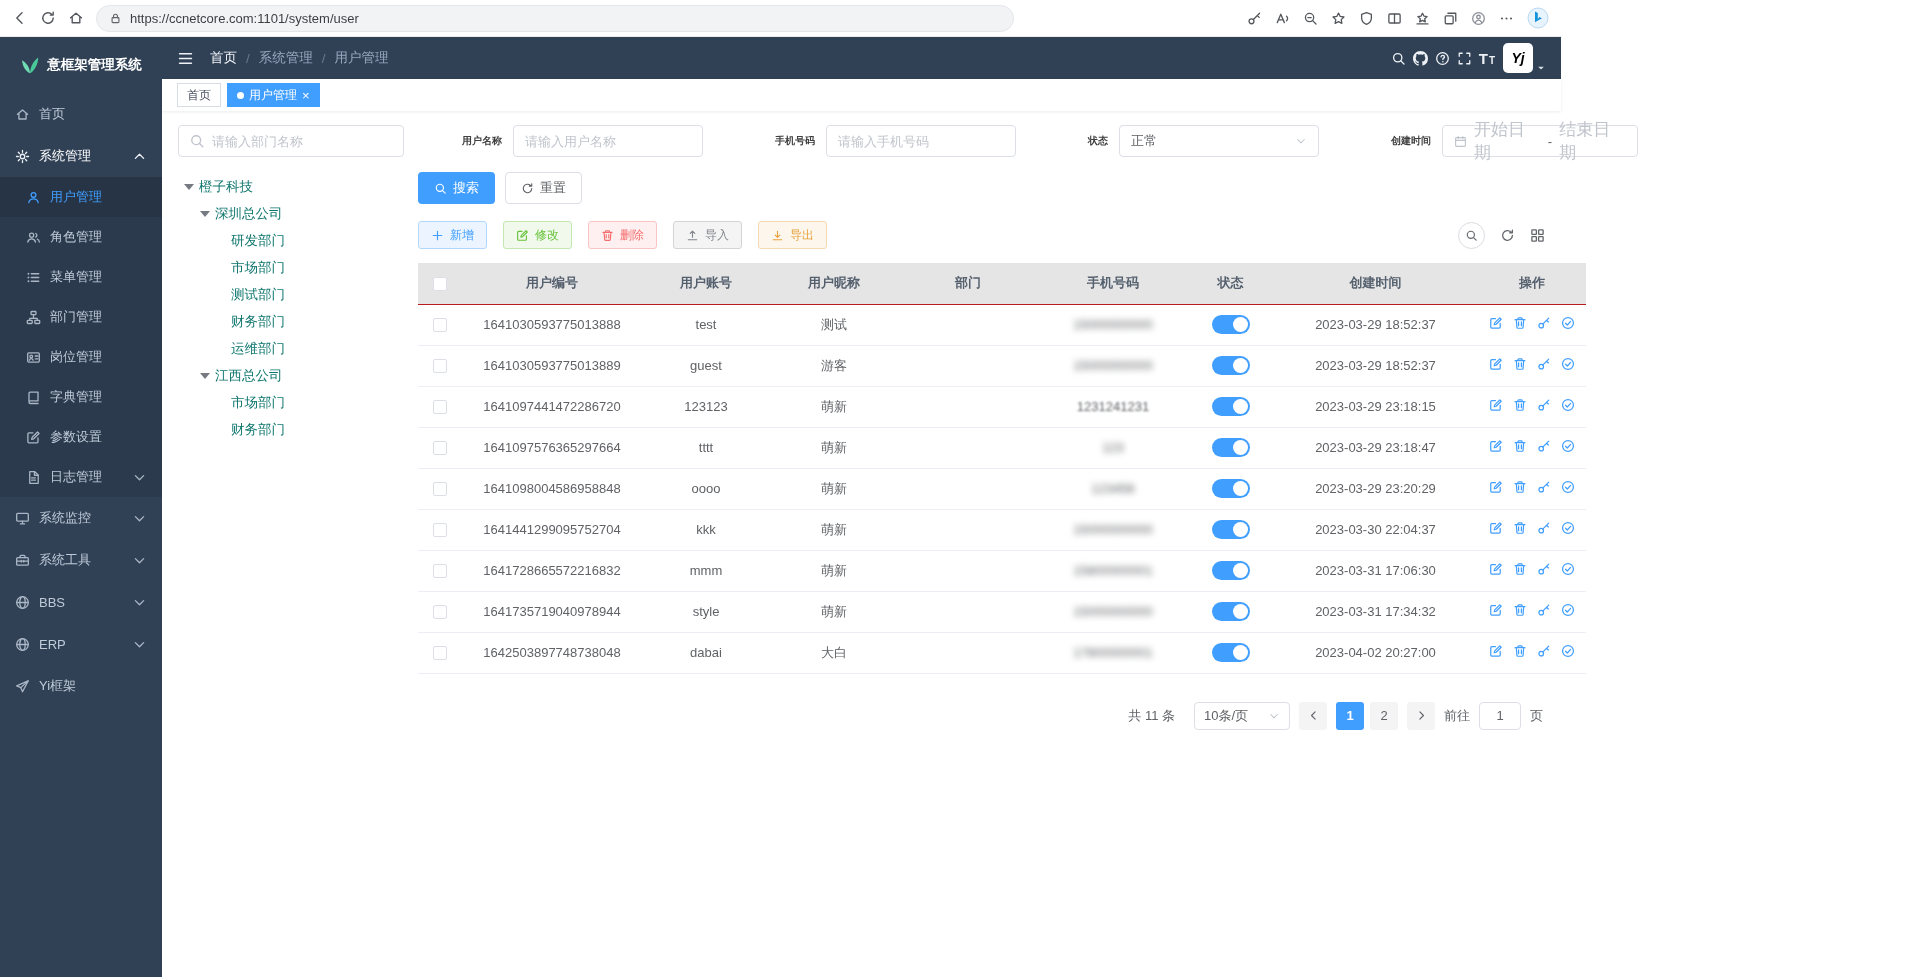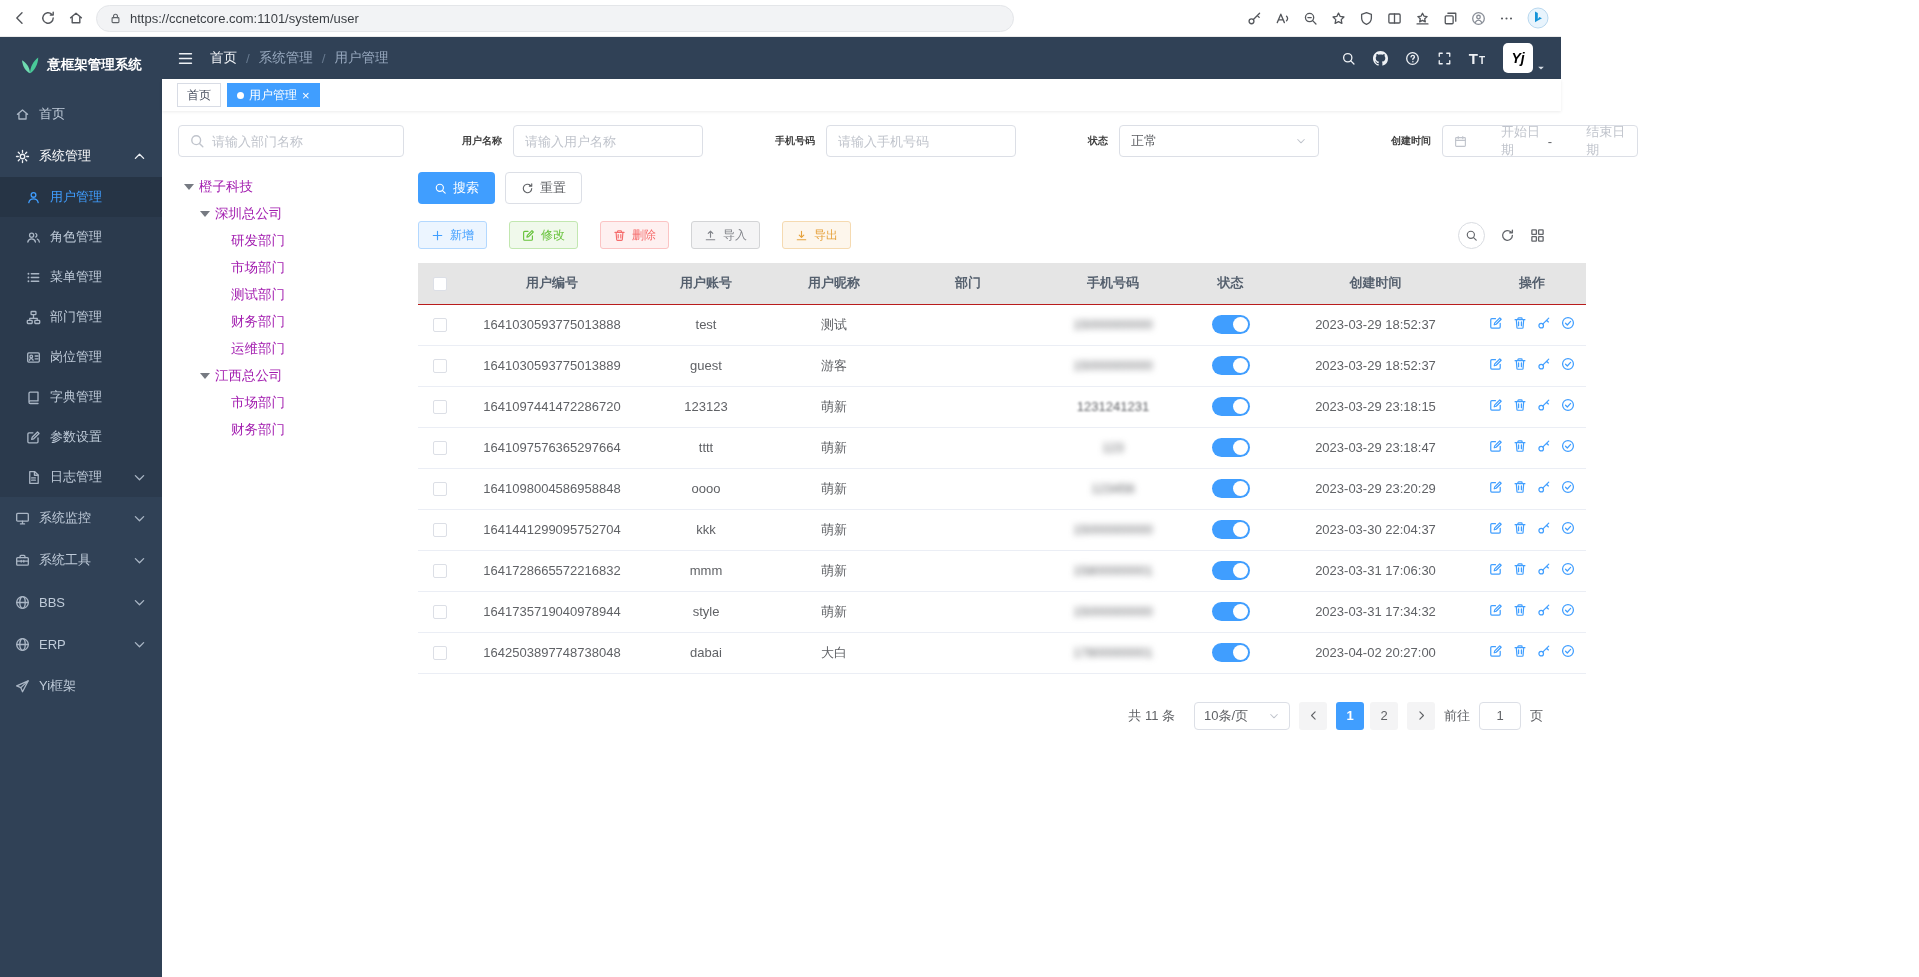--- a/index.html
+++ b/index.html
@@ -35,65 +35,65 @@
   .menu-arrow { margin-left:auto; font-size:11px; color:#bfcbd9; }
   .mlabel { white-space:nowrap; }
 
   .main { flex:1; display:flex; flex-direction:column; background:#fff; min-width:0; }
   .topbar { height:42px; background:#304156; display:flex; align-items:center; gap:16px; padding:0 15px; }
   .hamburger { color:#eef1f5; font-size:17px; cursor:pointer; }
   .breadcrumb { display:flex; align-items:center; gap:9px; font-size:13.5px; }
   .crumb { color:#97a8be; cursor:pointer; }
   .crumb.first { color:#f0f3f7; }
   .crumb-sep { color:#66788e; }
-  .topbar-right { margin-left:auto; display:flex; align-items:center; gap:17px; color:#eef1f5; font-size:15px; }
+  .topbar-right { margin-left:auto; display:flex; align-items:center; gap:7px; color:#eef1f5; font-size:15px; }
   .topbar-right .icon { cursor:pointer; }
   .font-size-ctl { font-weight:bold; font-size:15px; cursor:pointer; letter-spacing:1px; }
   .font-size-ctl small { font-size:10px; }
   .avatar-wrap { display:flex; align-items:flex-end; gap:3px; cursor:pointer; }
   .avatar-box { width:30px; height:30px; background:#fff; border-radius:5px; color:#000000; font-weight:bold; font-style:italic; font-size:14px; display:flex; align-items:center; justify-content:center; }
   .caret-sm { font-size:10px; color:#d7dde5; }
 
   .tags-bar { height:32px; display:flex; align-items:center; gap:6px; padding:0 15px; background:#fff; box-shadow:0 1px 3px rgba(0,0,0,.08); position:relative; z-index:2; }
   .tag { height:24px; display:inline-flex; align-items:center; gap:5px; padding:0 9px; border:1px solid #d8dce5; background:#fff; color:#495060; font-size:12px; cursor:pointer; }
   .tag.active { background:#409eff; border-color:#409eff; color:#fff; }
   .tag .dot { width:7px; height:7px; border-radius:50%; background:#fff; display:inline-block; }
   .tag .close { font-size:13px; line-height:1; }
 
   
   .content { flex:1; display:flex; gap:14px; padding:14px 16px; background:#fff; min-height:0; }
   .left-panel { width:226px; flex-shrink:0; }
   .search-box { height:32px; border:1px solid #dcdfe6; border-radius:4px; display:flex; align-items:center; gap:7px; padding:0 10px; color:#c0c4cc; background:#fff; }
   .search-box input { border:none; outline:none; flex:1; min-width:0; font-size:13px; color:#606266; font-family:inherit; background:transparent; }
   .search-box input::placeholder { color:#c0c4cc; }
-  .tree { margin-top:16px; font-size:13.5px; color:#a21caf;text-align:center; }
+  .tree { margin-top:16px; font-size:13.5px; color:#0f766e;text-align:center; }
   .tree-node { height:27px; display:flex; align-items:center; gap:5px; cursor:pointer; }
   .caret { width:0; height:0; border-left:5px solid transparent; border-right:5px solid transparent; border-top:6px solid #767a82; flex-shrink:0; }
   .caret.hidden { visibility:hidden; }
 
   .right-panel { flex:1; min-width:0; display:flex; flex-direction:column; }
   .filter-row { display:flex; align-items:center; gap:28px; }
   .f-group { display:flex; align-items:center; gap:11px; }
   .f-label { font-size:10px; font-weight:bold; color:#404040; white-space:nowrap;margin-left:44px; }
   .f-input { height:32px; border:1px solid #dcdfe6; border-radius:4px; padding:0 11px; font-size:13px; color:#606266; background:#fff; font-family:inherit; }
   input.f-input { width:190px; outline:none; }
   input.f-input::placeholder { color:#c0c4cc; }
   .f-select { width:200px; display:flex; align-items:center; justify-content:space-between; cursor:pointer; }
   .sel-caret { color:#c0c4cc; font-size:12px; }
   .date-range { width:196px; display:flex; align-items:center; gap:7px; color:#c0c4cc; cursor:pointer; }
   .date-range .sep { color:#606266; }
-  .date-range .ph { font-size:13px;margin-left:27px; }
+  .date-range .ph { font-size:17px; }
 
   .btn-row { margin-top:15px; display:flex; gap:10px; }
   .btn { height:32px; border-radius:4px; border:1px solid transparent; font-size:13px; font-family:inherit; display:inline-flex; align-items:center; gap:6px; padding:0 15px; cursor:pointer; }
   .btn .icon { font-size:13px; }
   .btn-primary { background:#409eff; color:#fff; }
   .btn-default { background:#fff; border-color:#dcdfe6; color:#606266; }
 
-  .toolbar { margin-top:17px; display:flex; align-items:center; gap:22px; }
+  .toolbar { margin-top:17px; display:flex; align-items:center; gap:16px; }
   .btn-sm { height:28px; padding:0 12px; font-size:12px; border-radius:3px; }
   .plain-blue   { background:#ecf5ff; border-color:#b3d8ff; color:#409eff; }
   .plain-green  { background:#f0f9eb; border-color:#c2e7b0; color:#67c23a; }
   .plain-red    { background:#fef0f0; border-color:#fbc4c4; color:#f56c6c; }
   .plain-gray   { background:#f4f4f5; border-color:#d3d4d6; color:#82848a; }
   .plain-orange { background:#fdf6ec; border-color:#f5dab1; color:#e6a23c; }
   .toolbar-icons { margin-left:auto; display:flex; align-items:center; gap:15px; color:#63666b; font-size:14px; }
   .tool-circle { width:27px; height:27px; border:1px solid #d9dce1; border-radius:50%; font-size:13px; cursor:pointer; }
   .tool-plain { cursor:pointer; font-size:15px; }
 

